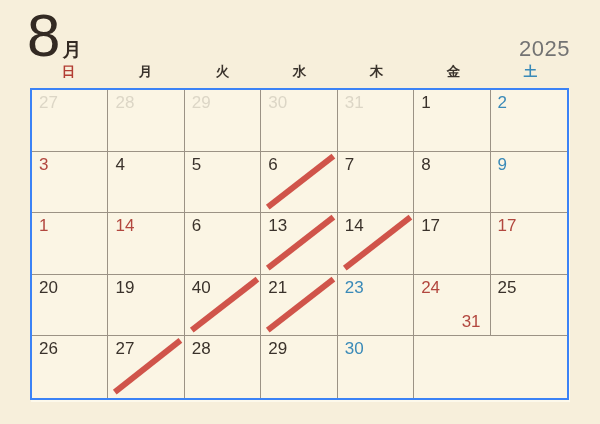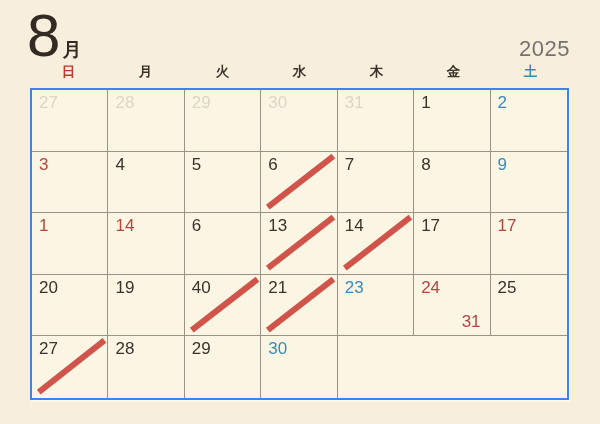--- a/index.html
+++ b/index.html
@@ -173,20 +173,23 @@
         <span class="num">23</span>
       </div>
       <div class="cell sun">
         <span class="num">24</span>
         <span class="num2">31</span>
       </div>
       <div class="cell normal">
         <span class="num">25</span>
       </div>
       <div class="cell normal">
+        <span class="num">26</span>
+      </div>
+      <div class="cell normal">
         <span class="num">27</span>
         <svg class="strike">
           <line x1="9%" y1="91%" x2="96%" y2="7%" stroke="#d0544a" stroke-width="6" stroke-linecap="butt"></line>
         </svg>
       </div>
       <div class="cell normal">
         <span class="num">28</span>
       </div>
       <div class="cell normal">
         <span class="num">29</span>

